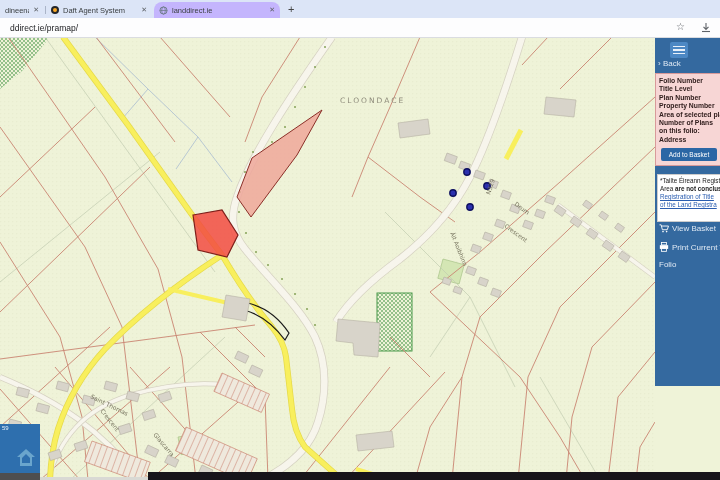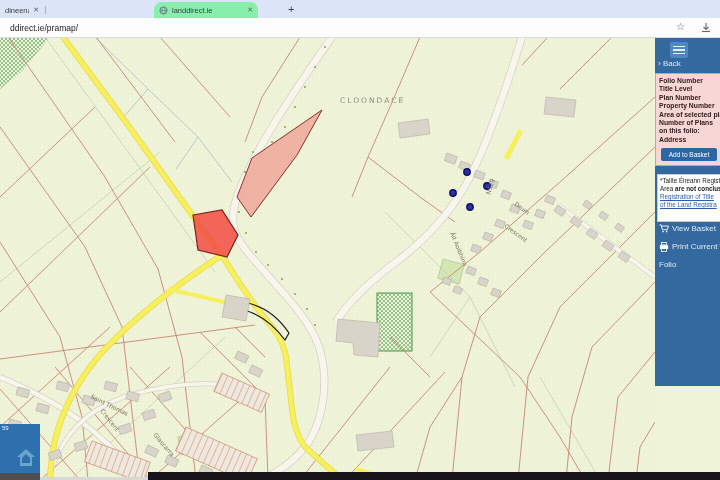--- a/index.html
+++ b/index.html
@@ -8,21 +8,21 @@
   .abs{position:absolute;}
 
   
   #tabstrip{left:0;top:0;width:720px;height:18px;background:#dce5f7;z-index:6;}
   .tab{position:absolute;top:2px;height:16px;display:flex;align-items:center;
        font-size:7.5px;color:#3c4043;gap:4px;padding:0 5px;box-sizing:border-box;}
   .tab .tlabel{white-space:nowrap;overflow:hidden;}
   .tab .close{font-size:7px;color:#5f6368;margin-left:auto;cursor:pointer;}
   #tab1{left:0;width:44px;}
   #tab2{left:46px;width:106px;}
-  #tab3{left:154px;width:104px;background:#86efac;border-radius:8px 8px 0 0;}
+  #tab3{left:154px;width:126px;background:#c4b5fd;border-radius:8px 8px 0 0;}
   .tabdiv{position:absolute;top:6px;width:1px;height:8px;background:#aab4c8;}
   #newtab{position:absolute;left:288px;top:2px;font-size:11px;color:#444;line-height:14px;}
   .favdot{width:8px;height:8px;border-radius:50%;background:#23262b;position:relative;flex:0 0 8px;}
   .favdot::after{content:"";position:absolute;left:2px;top:2px;width:4px;height:4px;
        border-radius:50%;background:#f9a826;}
   #addrbar{left:0;top:18px;width:720px;height:19px;background:#fdfdfe;
        border-bottom:1px solid #dadce0;z-index:6;}
   #urltext{left:2px;top:5px;font-size:8.5px;color:#202124;white-space:nowrap;padding-left:8px;}
   #staricon{left:676px;top:3px;font-size:10px;color:#5f6368;}
   #dlicon{left:700px;top:4px;}
@@ -38,21 +38,21 @@
        padding:3px 0 4px 3px;color:#33201f;}
   .field{font-size:6.8px;font-weight:bold;line-height:8.4px;white-space:nowrap;overflow:hidden;}
   .field.wrap{white-space:normal;}
   #addbasket{display:block;margin:4px 0 0 2px;width:56px;height:13px;background:#2b67a5;
        color:#fff;font-size:6.5px;border:none;border-radius:2px;line-height:13px;text-align:center;
        font-family:"Liberation Sans",sans-serif;padding:0;}
   #disclaimer{left:2px;top:137px;width:70px;height:42px;background:#fff;border:1px solid #ccc;
        padding:2px;color:#222;overflow:hidden;}
   #disclaimer div{font-size:6.3px;line-height:8px;white-space:nowrap;}
   #disclaimer a{color:#2a5db0;text-decoration:underline;}
-  .menurow{position:absolute;left:4px;font-size:8px;color:#dfe9f4;display:flex;gap:3px;align-items:flex-start;white-space:nowrap;}
+  .menurow{position:absolute;left:4px;font-size:8px;color:#dfe9f4;display:flex;gap:3px;align-items:flex-end;white-space:nowrap;}
   #menu0{top:187px;} #menu1{top:205px;} #menu2{top:223px;}
 
   
   #map{left:0;top:37px;z-index:1;}
   .lbl-town{font:7.5px "DejaVu Sans", sans-serif;fill:#8f8c7c;letter-spacing:2px;}
   .lbl-street{font:6px "DejaVu Sans", sans-serif;fill:#77745f;}
 
   
   #maplogo{left:0;top:424px;width:40px;height:50px;background:#2e6fae;z-index:5;color:#fff;}
   #logotext{left:2px;top:1px;font-size:6px;color:#e8f2fb;}
@@ -65,20 +65,25 @@
 <body>
 
 <div id="screen">
 
   <div class="abs" id="tabstrip">
     <div class="tab" id="tab1">
       <span class="tlabel">dineenau</span>
       <span class="close">✕</span>
     </div>
     <div class="tabdiv" style="left:45px"></div>
+    <div class="tab" id="tab2">
+      <span class="favdot"></span>
+      <span class="tlabel">Daft Agent System</span>
+      <span class="close">✕</span>
+    </div>
     <div class="tab" id="tab3">
       <svg width="9" height="9" viewBox="0 0 10 10">
         <circle cx="5" cy="5" r="4" fill="none" stroke="#697882" stroke-width="1"></circle>
         <line x1="1" y1="5" x2="9" y2="5" stroke="#697882" stroke-width="0.8"></line>
         <ellipse cx="5" cy="5" rx="2" ry="4" fill="none" stroke="#697882" stroke-width="0.8"></ellipse>
       </svg>
       <span class="tlabel">landdirect.ie</span>
       <span class="close">✕</span>
     </div>
     <div id="newtab">+</div>

